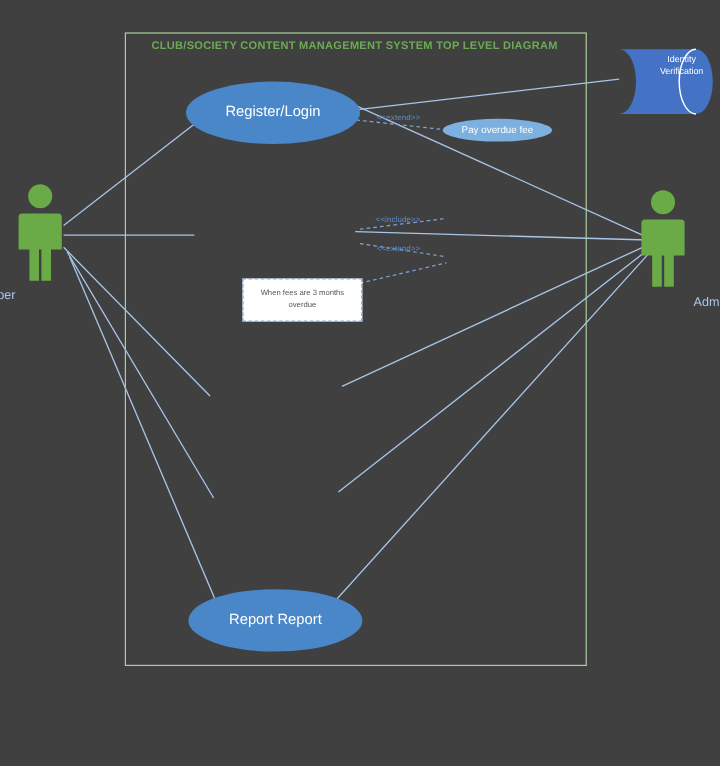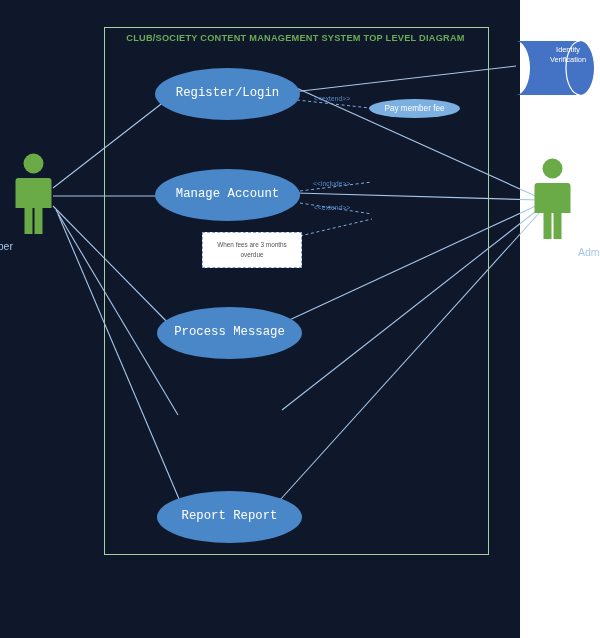--- a/index.html
+++ b/index.html
@@ -8,23 +8,23 @@
     background: #ffffff;
   }
   body {
     width: 600px;
     height: 638px;
     font-family: "Liberation Sans", sans-serif;
     overflow: hidden;
   }
   #canvas {
     position: relative;
-    width: 520px;
+    width: 600px;
     height: 638px;
-    background: #0f172a;
+    background: #404040;
   }
   svg.layer {
     position: absolute;
     left: 0;
     top: 0;
     width: 600px;
     height: 638px;
   }
   .node {
     position: absolute;
@@ -55,21 +55,21 @@
     font-weight: bold;
     letter-spacing: 0.25px;
     font-family: "Liberation Sans", sans-serif;
   }
   
   .usecase {
     border-radius: 50%;
     background: #4a87c8;
     color: #ffffff;
     font-size: 12.3px;
-    font-family: Liberation Mono, monospace;
+    font-family: Liberation Sans, sans-serif;
     line-height: 1.1;
   }
   
   .usecase-sm {
     border-radius: 50%;
     background: #7cb0e0;
     color: #ffffff;
     font-size: 8.2px;
     font-family: "Liberation Sans", sans-serif;
     line-height: 1.1;
@@ -186,28 +186,26 @@
       <path d="M580,41 a14,27 0 0 0 0,54" fill="none" stroke="#ffffff" stroke-width="1.2"></path>
     </g>
   </svg>
   <div class="cylinder-label">
     <span>Identity</span><br>
     <span>Verification</span>
   </div>
 
   <div class="node usecase" style="left:155px; top:68px; width:145px; height:52px;">Register/Login</div>
 
-  <div class="node usecase" style="left:155px; top:169px; width:145px; height:52px;">Manage Account</div>
-
-  <div class="node usecase" style="left:157px; top:307px; width:145px; height:52px;">Process Message</div>
+
 
 
   <div class="node usecase" style="left:157px; top:491px; width:145px; height:52px;">Report Report</div>
 
-  <div class="node usecase-sm" style="left:369px; top:99px; width:91px; height:19px;">Pay member fee</div>
+  <div class="node usecase-sm" style="left:369px; top:99px; width:91px; height:19px;">Pay overdue fee</div>
 
 
 
   <div class="stereo" style="left:314px; top:95px;">&lt;&lt;extend&gt;&gt;</div>
 
   <div class="stereo" style="left:313px; top:180px;">&lt;&lt;include&gt;&gt;</div>
 
   <div class="stereo" style="left:314px; top:204px;">&lt;&lt;extend&gt;&gt;</div>
 
   <div class="note">When fees are 3 months overdue</div>

